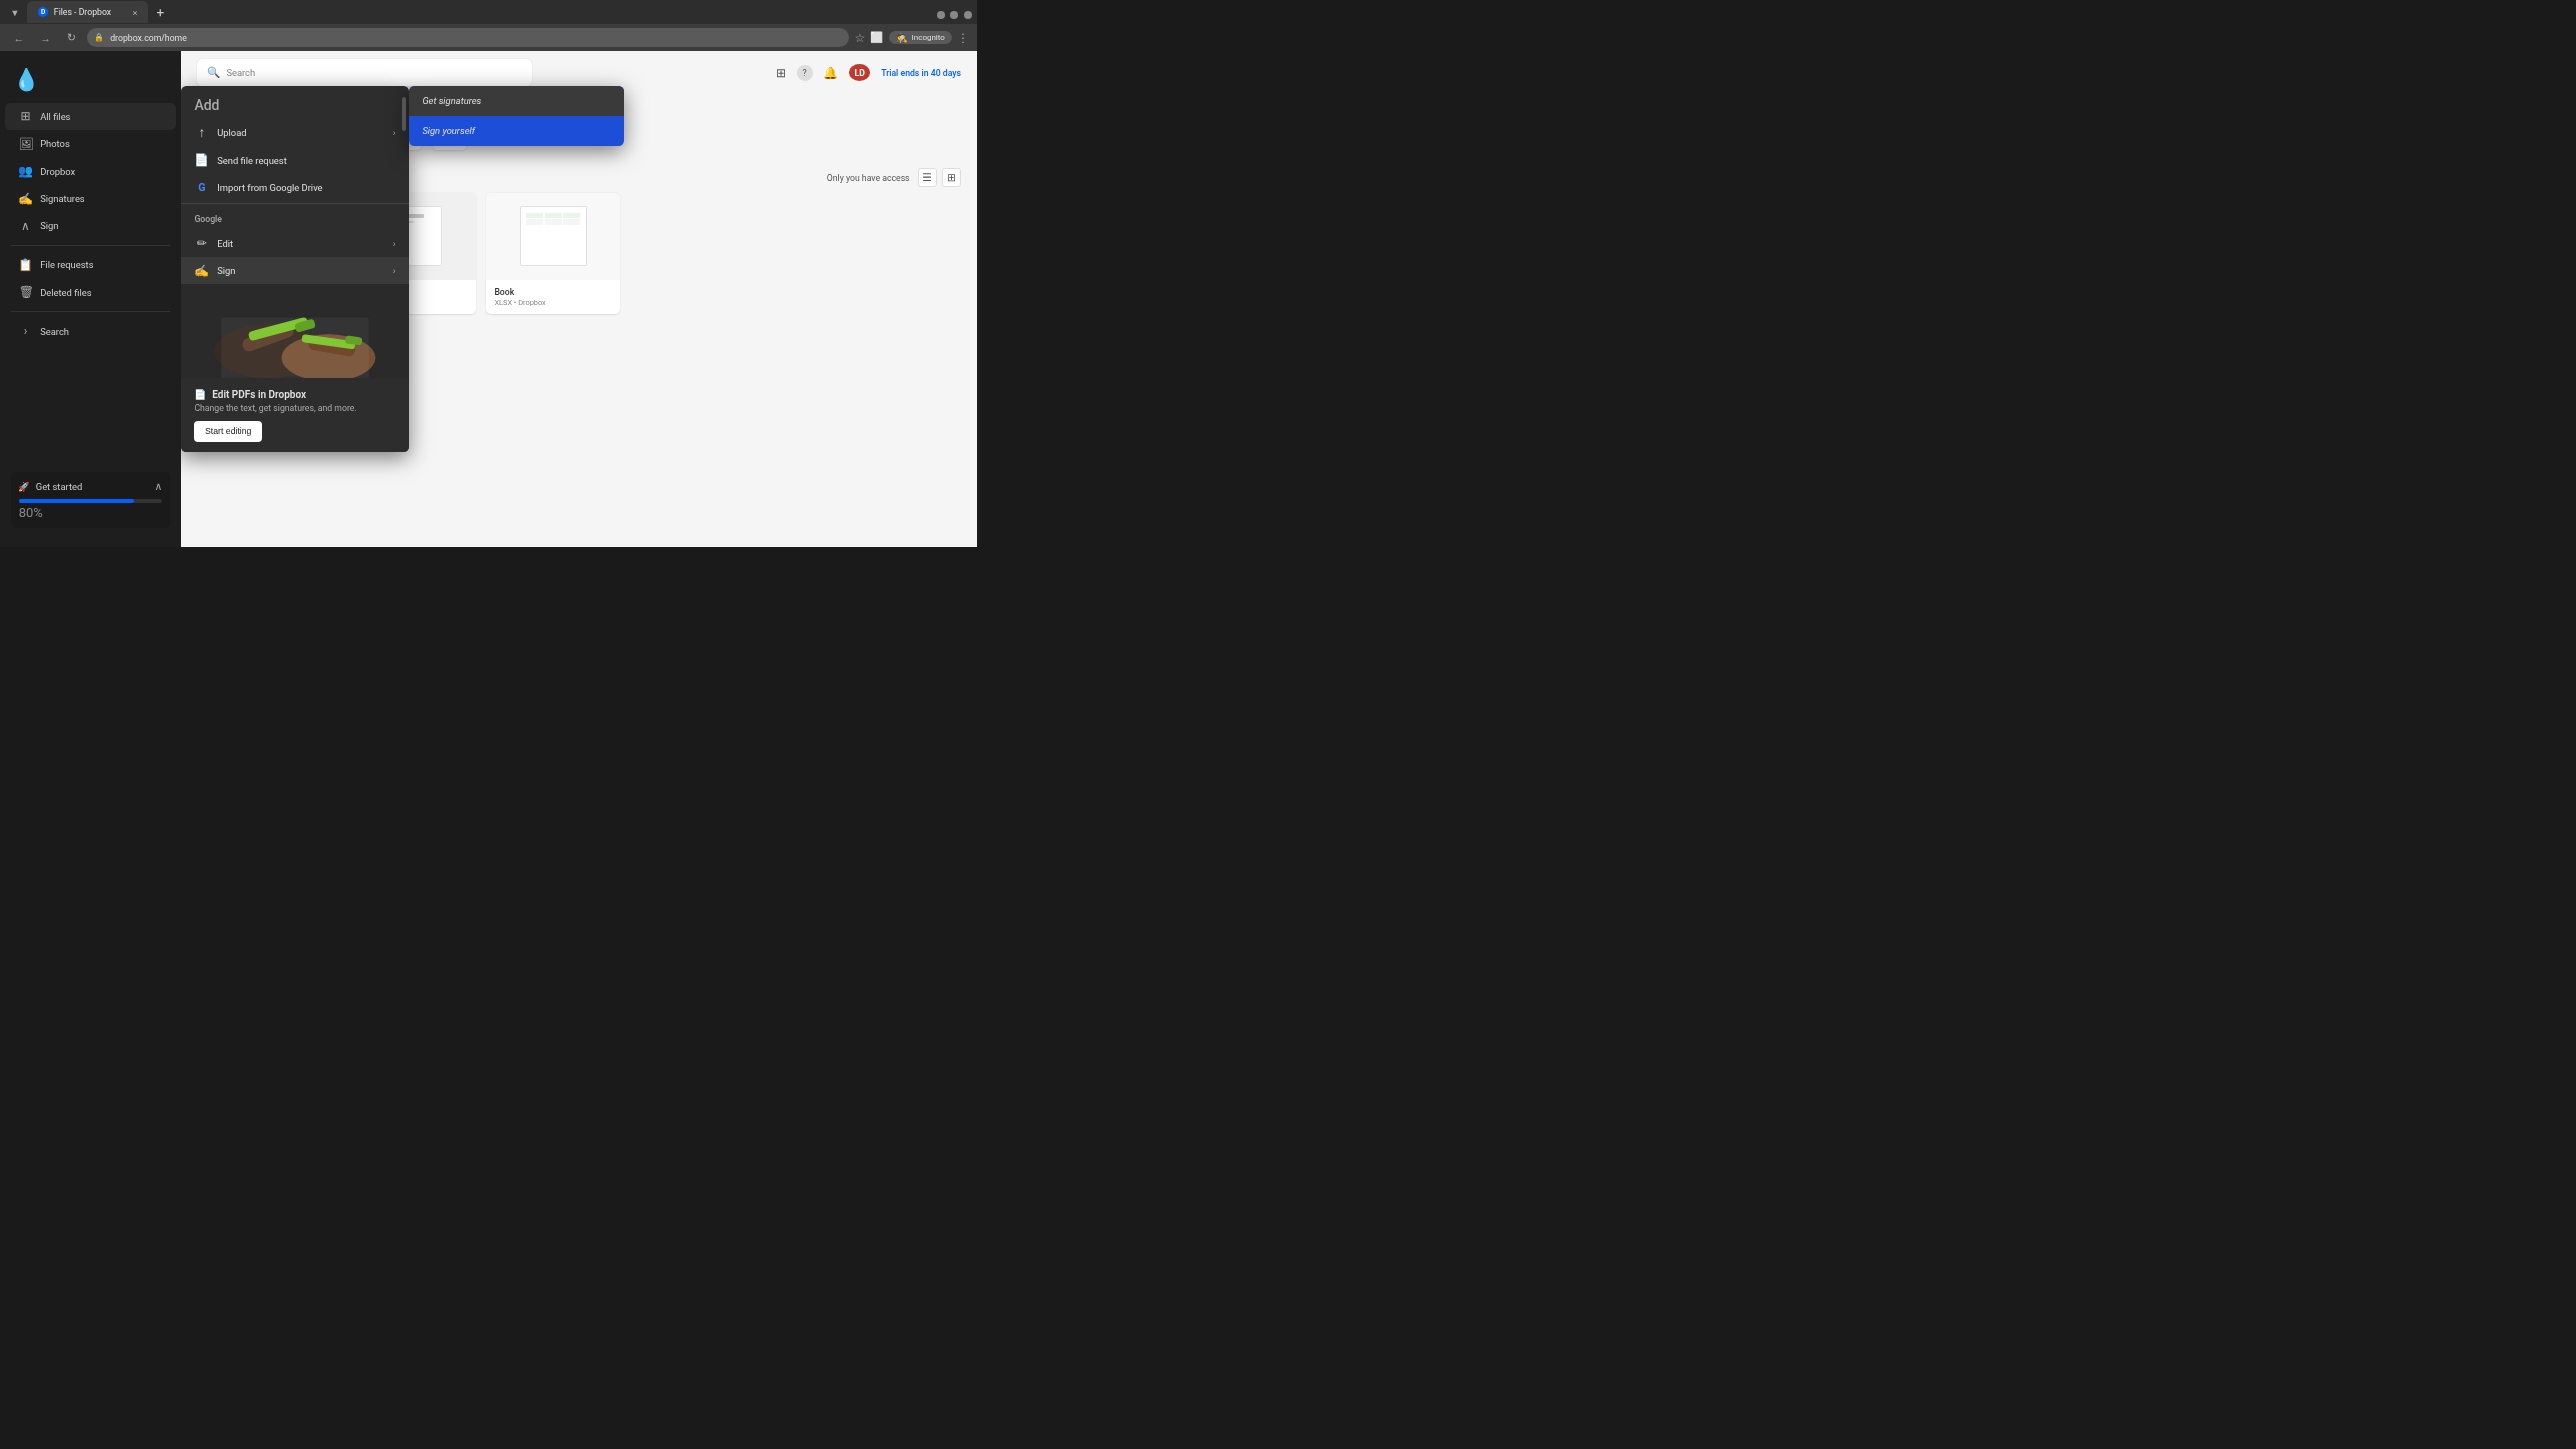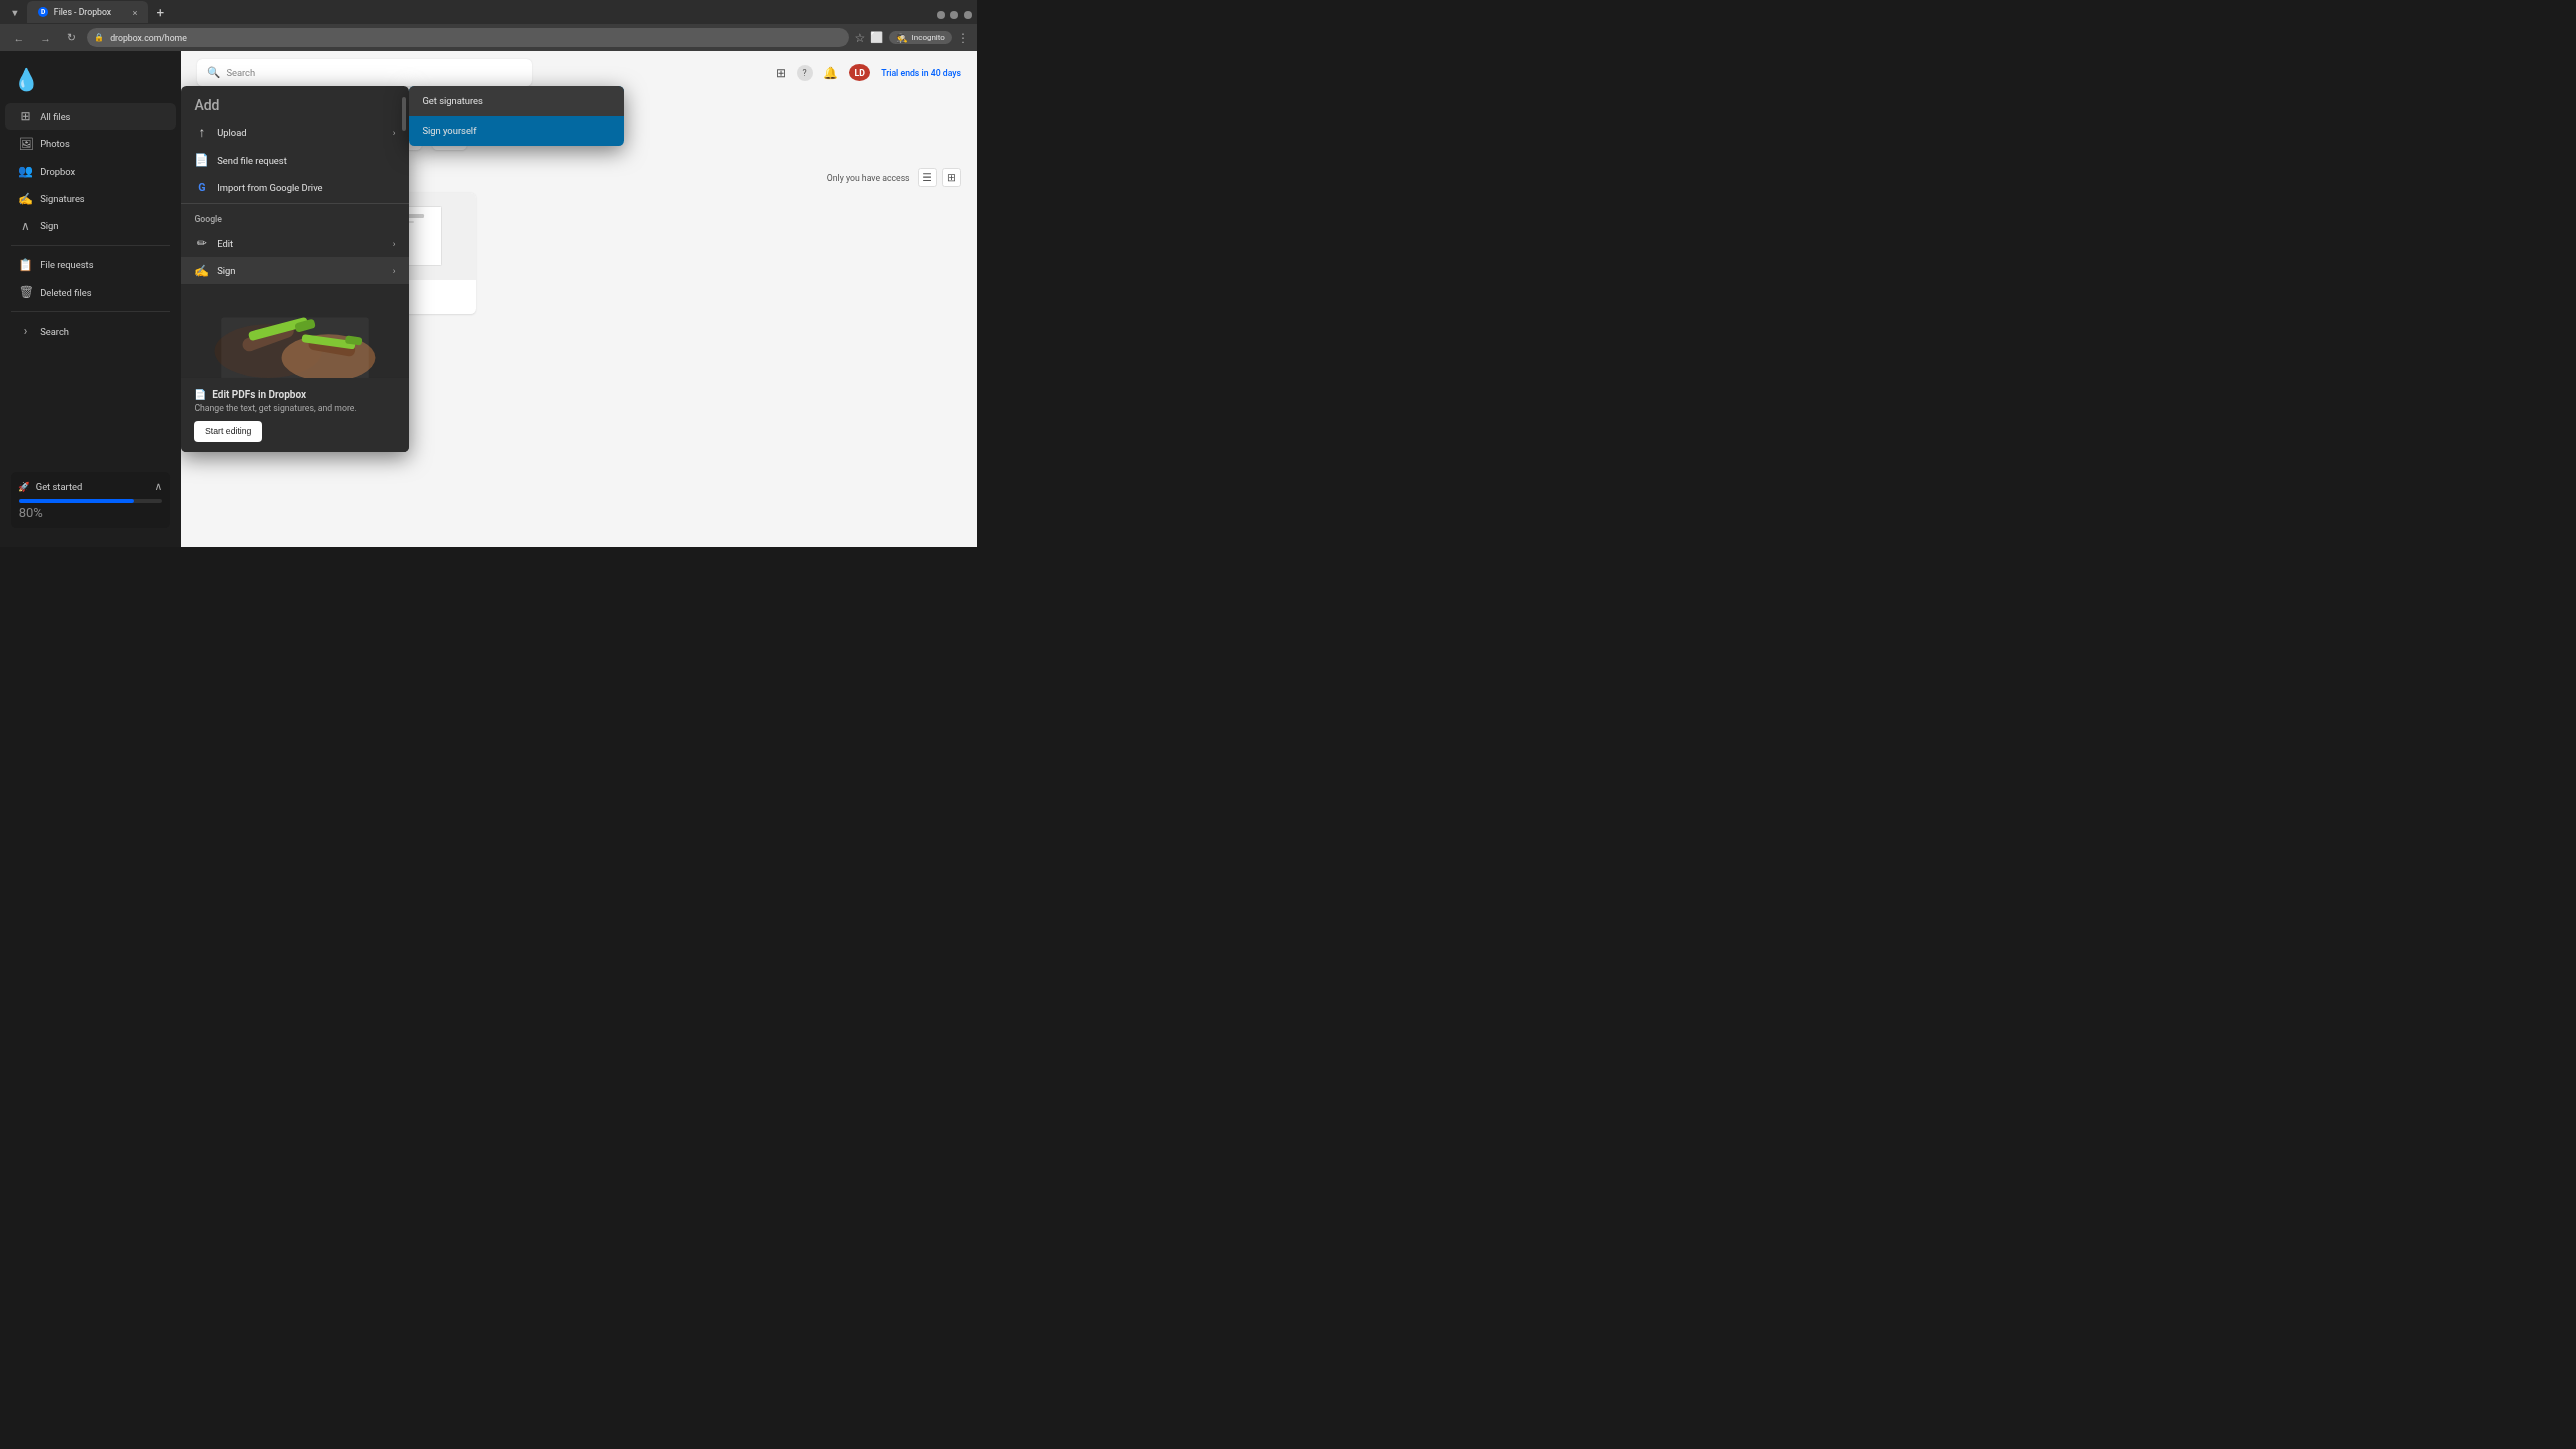--- a/index.html
+++ b/index.html
@@ -86,21 +86,21 @@
     .dropdown-modify-label { padding: 8px 13.4px 5.4px; font-size: 8.7px; color: #aaa; font-weight: 500; }
 
     
     .promo-area { background: #2d2d2d; padding: 0; }
     .promo-content { padding: 10.7px 13.4px; }
     .promo-title { font-size: 10px; color: #e0e0e0; font-weight: 600; display: flex; align-items: center; gap: 5.4px; }
     .promo-desc { font-size: 8.7px; color: #aaa; margin-top: 2.7px; }
     .promo-btn { background: white; color: #1a1a1a; border: none; border-radius: 4px; padding: 5.4px 10.7px; font-size: 8.7px; font-weight: 500; cursor: pointer; margin-top: 8px; }
 
     
-    .sign-submenu { position: absolute; top: 35px; left: 228px; width: 215px; background: #0369a1; border-radius: 5.4px; box-shadow: 0 5.4px 21.5px rgba(0,0,0,0.5); pointer-events: all; overflow: hidden; }
+    .sign-submenu { position: absolute; top: 35px; left: 228px; width: 215px; background: #1d4ed8; border-radius: 5.4px; box-shadow: 0 5.4px 21.5px rgba(0,0,0,0.5); pointer-events: all; overflow: hidden; font-style: italic; }
     .sign-submenu-item { display: flex; align-items: center; padding: 9.4px 13.4px; cursor: pointer; font-size: 9.4px; color: #e0e0e0; }
     .sign-submenu-item.active { background: #3a3a3a; }
 
     
     .hand-illustration { width: 100%; height: 94px; position: relative; overflow: hidden; }
 
     
     .hands-svg { width: 100%; height: 100%; }
   </style>
 </head>
@@ -276,20 +276,42 @@
           <div class="file-card-info">
             <div class="file-card-name">Doc to sign</div>
             <div class="file-card-meta">
               <span>DOCX</span>
               <span> • </span>
               <span>Dropbox</span>
             </div>
           </div>
         </div>
 
+        <div class="file-card">
+          <div class="file-card-thumbnail file-card-thumb-xlsx">
+            <div style="width:67px;height:60px;background:white;border:0.7px solid #e0e0e0;border-radius:1.3px;padding:5.4px;">
+              <div style="display:grid;grid-template-columns:repeat(3,1fr);gap:1.3px;">
+                <div style="height:5.4px;background:#e8f5e9;"></div>
+                <div style="height:5.4px;background:#e8f5e9;"></div>
+                <div style="height:5.4px;background:#e8f5e9;"></div>
+                <div style="height:5.4px;background:#f5f5f5;"></div>
+                <div style="height:5.4px;background:#f5f5f5;"></div>
+                <div style="height:5.4px;background:#f5f5f5;"></div>
+              </div>
+            </div>
+          </div>
+          <div class="file-card-info">
+            <div class="file-card-name">Book</div>
+            <div class="file-card-meta">
+              <span>XLSX</span>
+              <span> • </span>
+              <span>Dropbox</span>
+            </div>
+          </div>
+        </div>
 
       </div>
     </div>
 
     <div class="dropdown-overlay">
 
       <div class="main-dropdown">
 
         <div style="position:absolute;right:2.7px;top:0;bottom:0;width:4px;z-index:10;">
           <div style="width:4px;background:#555;border-radius:2px;height:34px;margin-top:10.7px;"></div>

